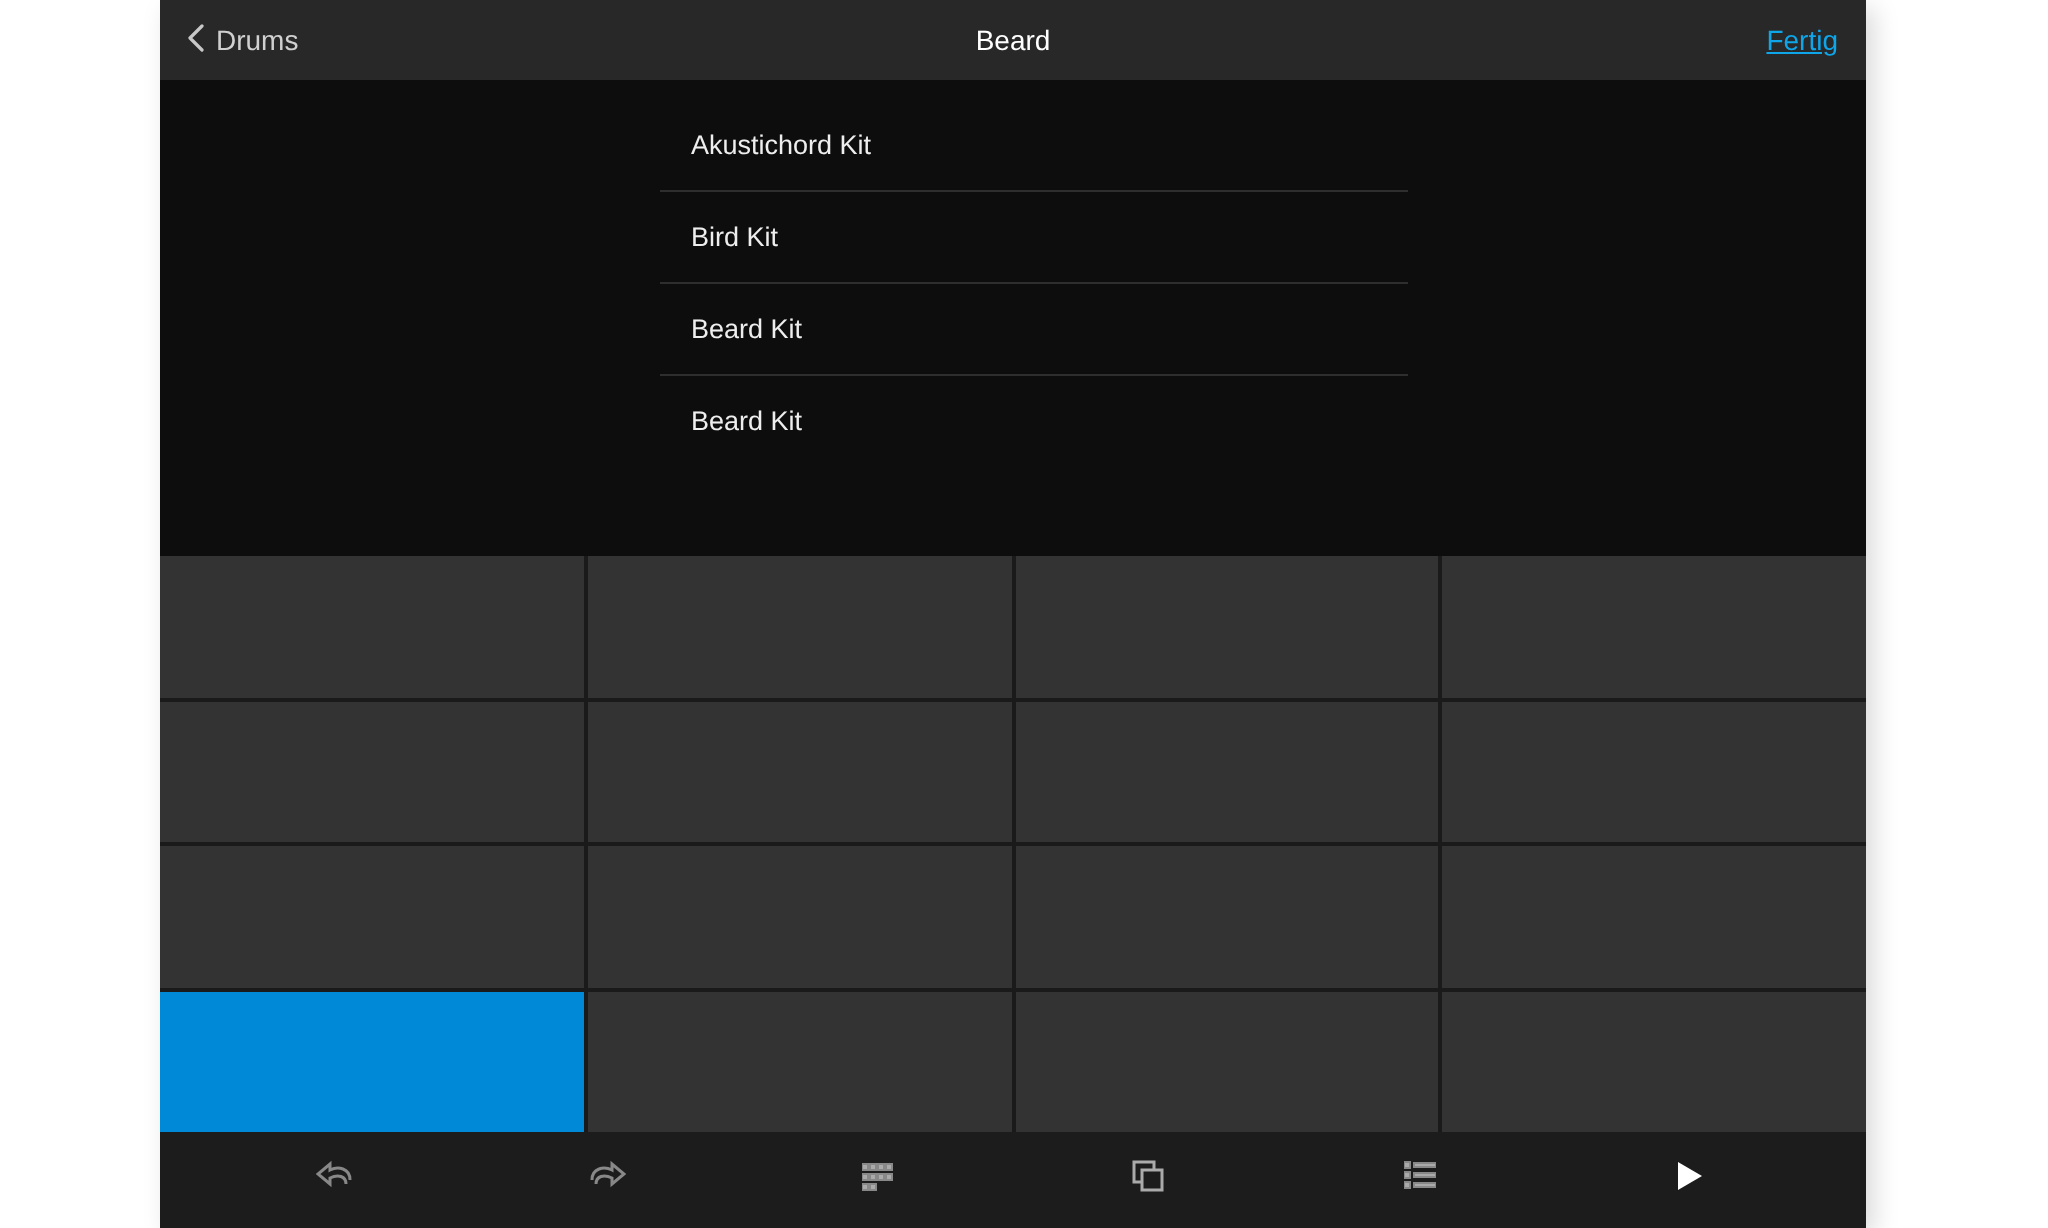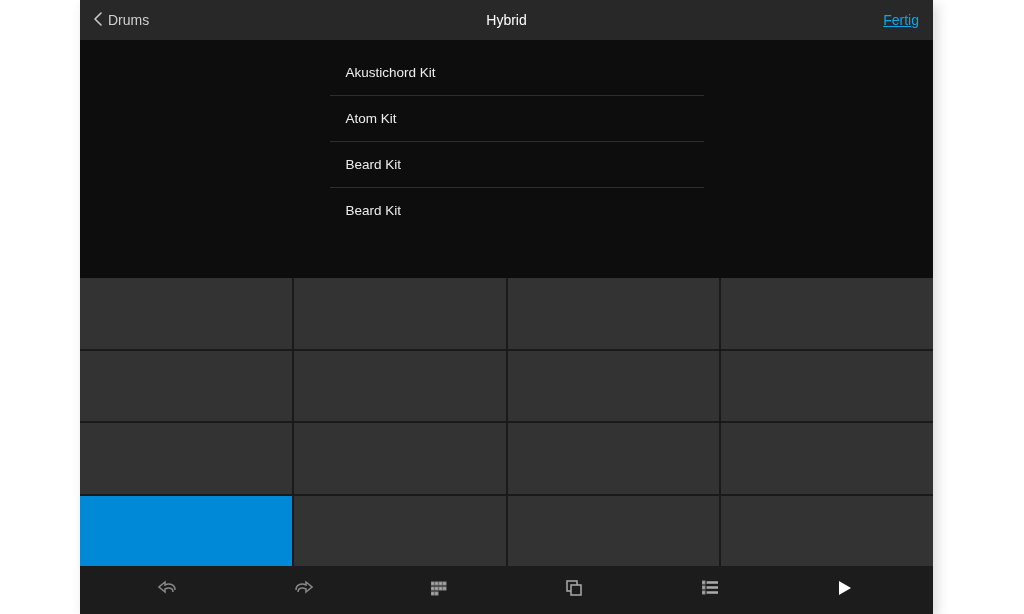--- a/index.html
+++ b/index.html
@@ -129,28 +129,28 @@
 
   <div class="header">
     <div class="back">
       <span>
         <svg viewBox="0 0 8 14">
             <path d="M7 1 L1 7 L7 13" stroke="#c8c8c8" stroke-width="1.6" fill="none" stroke-linecap="round" stroke-linejoin="round"></path>
           </svg>
       </span>
       <span>Drums</span>
     </div>
-    <div class="title">Hybrid</div>
+    <div class="title">Beard</div>
     <div class="done">Fertig</div>
   </div>
 
   <div class="list-area">
     <div class="kit-list">
       <div class="kit-item">Akustichord Kit</div>
-      <div class="kit-item">Atom Kit</div>
+      <div class="kit-item">Bird Kit</div>
       <div class="kit-item">Beard Kit</div>
       <div class="kit-item">Beard Kit</div>
     </div>
   </div>
 
   <div class="pad-grid">
     <div class="pad"></div>
     <div class="pad"></div>
     <div class="pad"></div>
     <div class="pad"></div>

